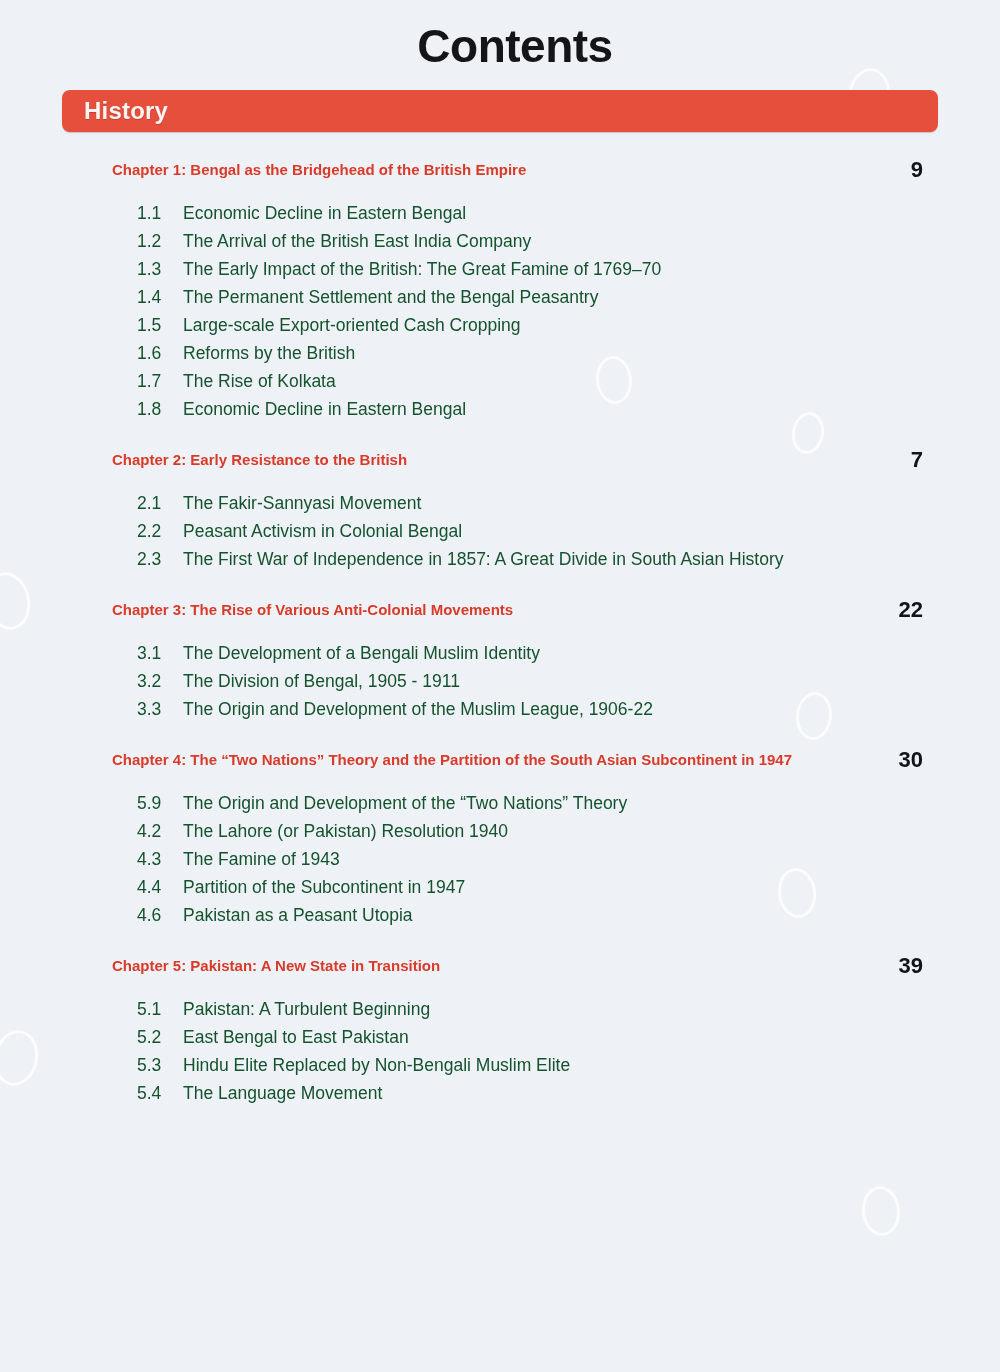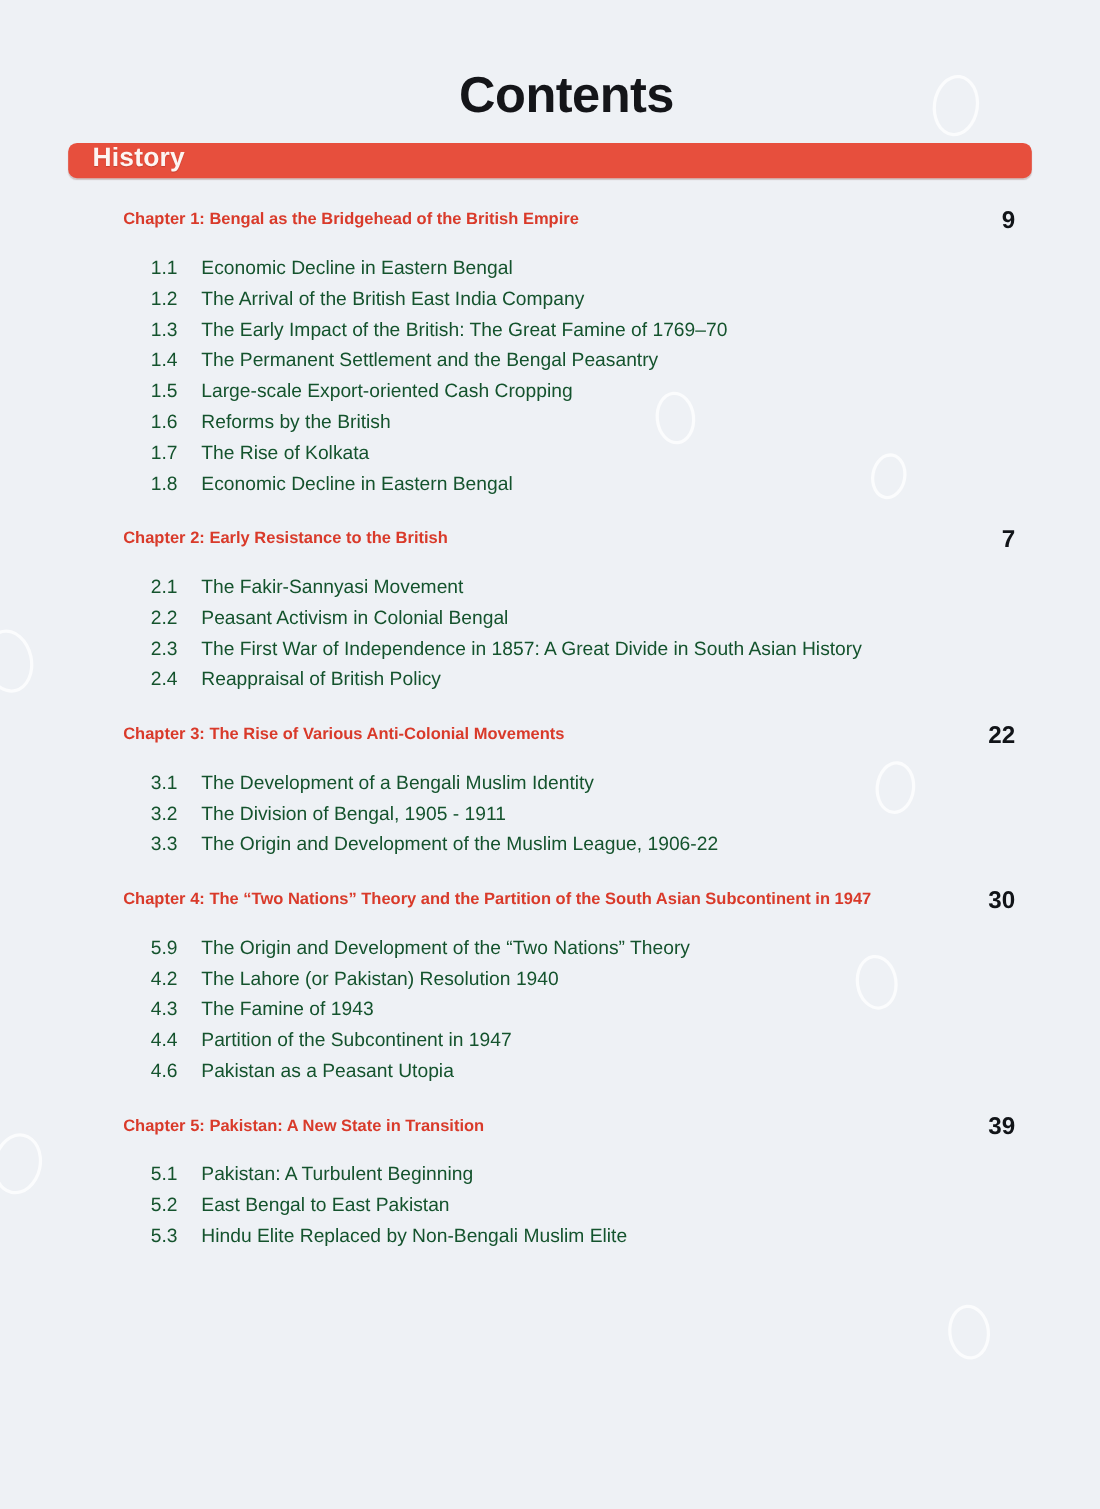--- a/index.html
+++ b/index.html
@@ -11,30 +11,30 @@
     overflow:hidden;position:relative;
   }
   
   .ring{
     position:absolute;border-radius:50%;
     border:3px solid rgba(255,255,255,.75);
     pointer-events:none;
   }
   .content{margin:0 62px;position:relative;}
   h1.page-title{
-    margin:60px 0 0 30px;
+    margin:20px 0 0 30px;
     text-align:center;
     font-size:46px;line-height:52px;font-weight:700;
     color:#141519;letter-spacing:-.5px;
   }
   .banner{
-    margin-top:18px;height:32px;
+    margin-top:18px;height:42px;
     background:var(--banner-red,#e74f3d);
     border-radius:8px;
-    display:flex;
+    display:flex;align-items:center;
     padding-left:22px;box-sizing:border-box;
     box-shadow:0 1px 1px rgba(120,60,50,.25);
   }
   .banner span{
     color:#fdf5f2;font-size:24px;font-weight:700;
     letter-spacing:.2px;text-shadow:0 1px 1px rgba(140,40,30,.4);
   }
   .chapter{padding:0 15px 0 50px;margin-top:20px;}
   .chapter:first-child{margin-top:21px;}
   .chapter-head{display:flex;align-items:flex-end;}
@@ -140,24 +140,20 @@
   <li class="section-row">
     <span class="sec-num">2.2</span>
     <span class="sec-title">Peasant Activism in Colonial Bengal</span>
   </li>
 
   <li class="section-row">
     <span class="sec-num">2.3</span>
     <span class="sec-title">The First War of Independence in 1857: A Great Divide in South Asian History</span>
   </li>
 
-  <li class="section-row">
-    <span class="sec-num">2.4</span>
-    <span class="sec-title">Reappraisal of British Policy</span>
-  </li>
 
 </ul>
   </section>
 
   <section class="chapter">
     <div class="chapter-head">
       <h2 class="chapter-title">Chapter 3: The Rise of Various Anti-Colonial Movements</h2>
       <span class="chapter-page">22</span>
     </div>
     <ul class="sections">
@@ -226,17 +222,21 @@
   <li class="section-row">
     <span class="sec-num">5.2</span>
     <span class="sec-title">East Bengal to East Pakistan</span>
   </li>
 
   <li class="section-row">
     <span class="sec-num">5.3</span>
     <span class="sec-title">Hindu Elite Replaced by Non-Bengali Muslim Elite</span>
   </li>
 
+  <li class="section-row">
+    <span class="sec-num">5.4</span>
+    <span class="sec-title">The Language Movement</span>
+  </li>
 </ul>
   </section>
 </div>
 
 </div>
 
 </body></html>

